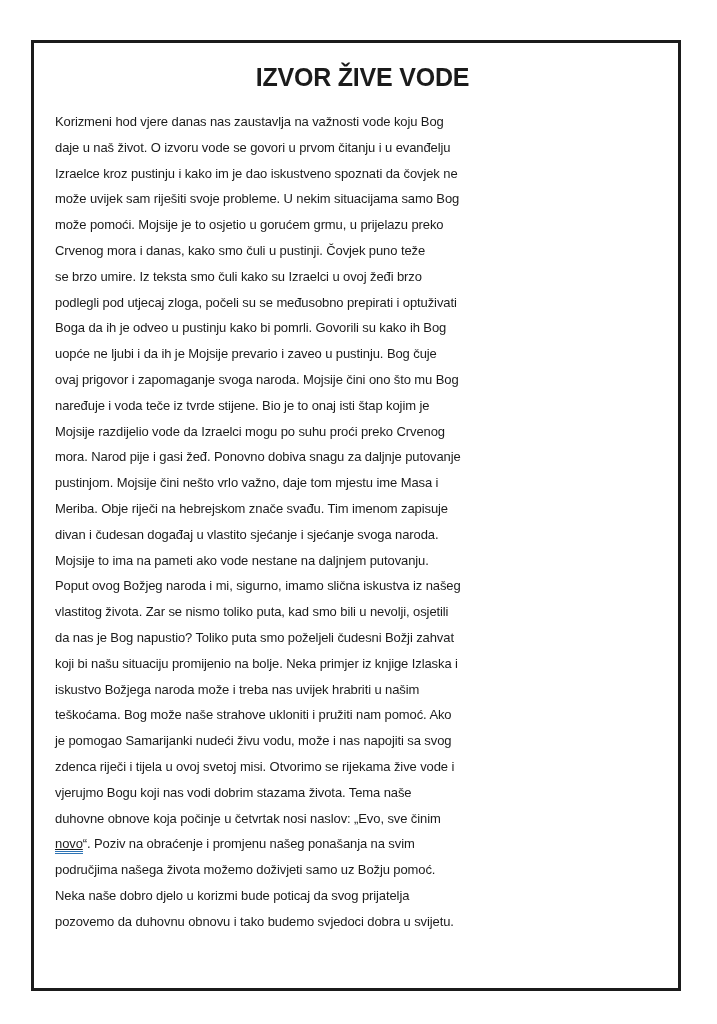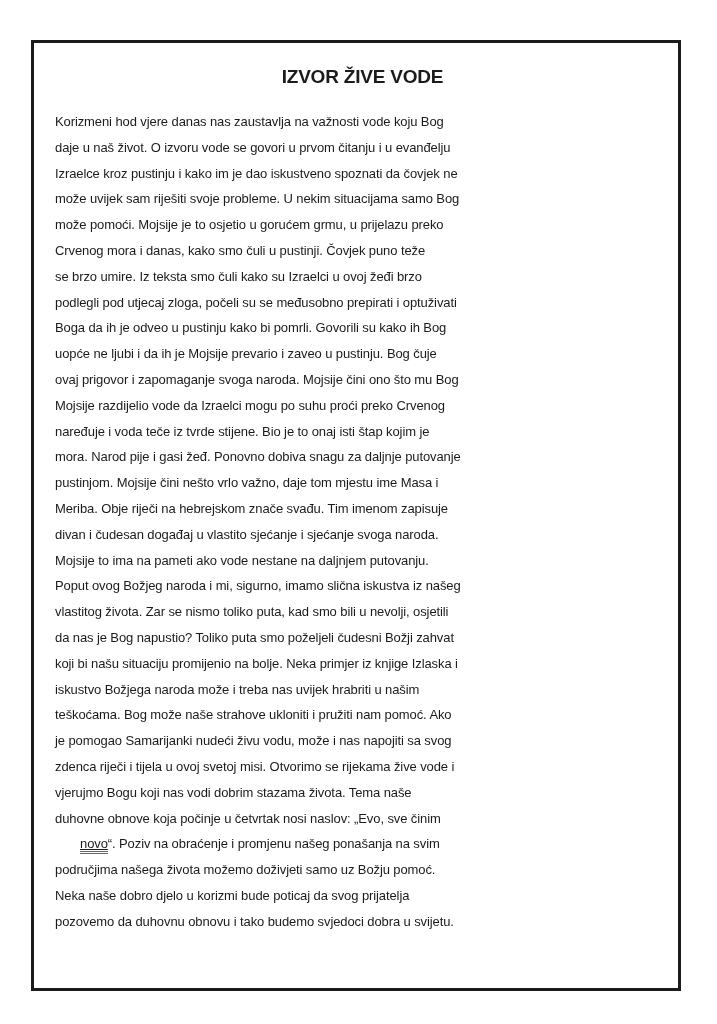--- a/index.html
+++ b/index.html
@@ -26,62 +26,61 @@
     left: 31px;
     top: 40px;
     width: 650px;
     height: 951px;
     border: 3px solid var(--border-color);
     box-sizing: border-box;
     padding: 21px 8px 0 21px;
     overflow: hidden;
   }
   .title {
-    font-size: 19px;
+    font-size: 25px;
     line-height: 26px;
     font-weight: bold;
     text-align: center;
     margin: 0 0 19px 0;
     letter-spacing: -0.2px;
   }
   .body-text {
     font-size: 13px;
   }
   .text-line {
     line-height: 25.8px;
     height: 25.8px;
     white-space: pre;
     letter-spacing: -0.1px;
   }
   .underlined-word {
     text-decoration: underline;
     border-bottom: 3px double var(--underline-blue);
     padding-bottom: 0px;
-    margin-left: 25px;
   }
 </style>
 </head>
 <body>
 
 <div class="frame">
   <h1 class="title">IZVOR ŽIVE VODE</h1>
   <div class="body-text">
       <div class="text-line">Korizmeni hod vjere danas nas zaustavlja na važnosti vode koju Bog</div>
       <div class="text-line">daje u naš život. O izvoru vode se govori u prvom čitanju i u evanđelju</div>
       <div class="text-line">Izraelce kroz pustinju i kako im je dao iskustveno spoznati da čovjek ne</div>
       <div class="text-line">može uvijek sam riješiti svoje probleme. U nekim situacijama samo Bog</div>
       <div class="text-line">može pomoći. Mojsije je to osjetio u gorućem grmu, u prijelazu preko</div>
       <div class="text-line">Crvenog mora i danas, kako smo čuli u pustinji. Čovjek puno teže</div>
       <div class="text-line">se brzo umire. Iz teksta smo čuli kako su Izraelci u ovoj žeđi brzo</div>
       <div class="text-line">podlegli pod utjecaj zloga, počeli su se međusobno prepirati i optuživati</div>
       <div class="text-line">Boga da ih je odveo u pustinju kako bi pomrli. Govorili su kako ih Bog</div>
       <div class="text-line">uopće ne ljubi i da ih je Mojsije prevario i zaveo u pustinju. Bog čuje</div>
       <div class="text-line">ovaj prigovor i zapomaganje svoga naroda. Mojsije čini ono što mu Bog</div>
+      <div class="text-line">naređuje i voda teče iz tvrde stijene. Bio je to onaj isti štap kojim je</div>
       <div class="text-line">Mojsije razdijelio vode da Izraelci mogu po suhu proći preko Crvenog</div>
-      <div class="text-line">naređuje i voda teče iz tvrde stijene. Bio je to onaj isti štap kojim je</div>
       <div class="text-line">mora. Narod pije i gasi žeđ. Ponovno dobiva snagu za daljnje putovanje</div>
       <div class="text-line">pustinjom. Mojsije čini nešto vrlo važno, daje tom mjestu ime Masa i</div>
       <div class="text-line">Meriba. Obje riječi na hebrejskom znače svađu. Tim imenom zapisuje</div>
       <div class="text-line">divan i čudesan događaj u vlastito sjećanje i sjećanje svoga naroda.</div>
       <div class="text-line">Mojsije to ima na pameti ako vode nestane na daljnjem putovanju.</div>
       <div class="text-line">Poput ovog Božjeg naroda i mi, sigurno, imamo slična iskustva iz našeg</div>
       <div class="text-line">vlastitog života. Zar se nismo toliko puta, kad smo bili u nevolji, osjetili</div>
       <div class="text-line">da nas je Bog napustio? Toliko puta smo poželjeli čudesni Božji zahvat</div>
       <div class="text-line">koji bi našu situaciju promijenio na bolje. Neka primjer iz knjige Izlaska i</div>
       <div class="text-line">iskustvo Božjega naroda može i treba nas uvijek hrabriti u našim</div>

